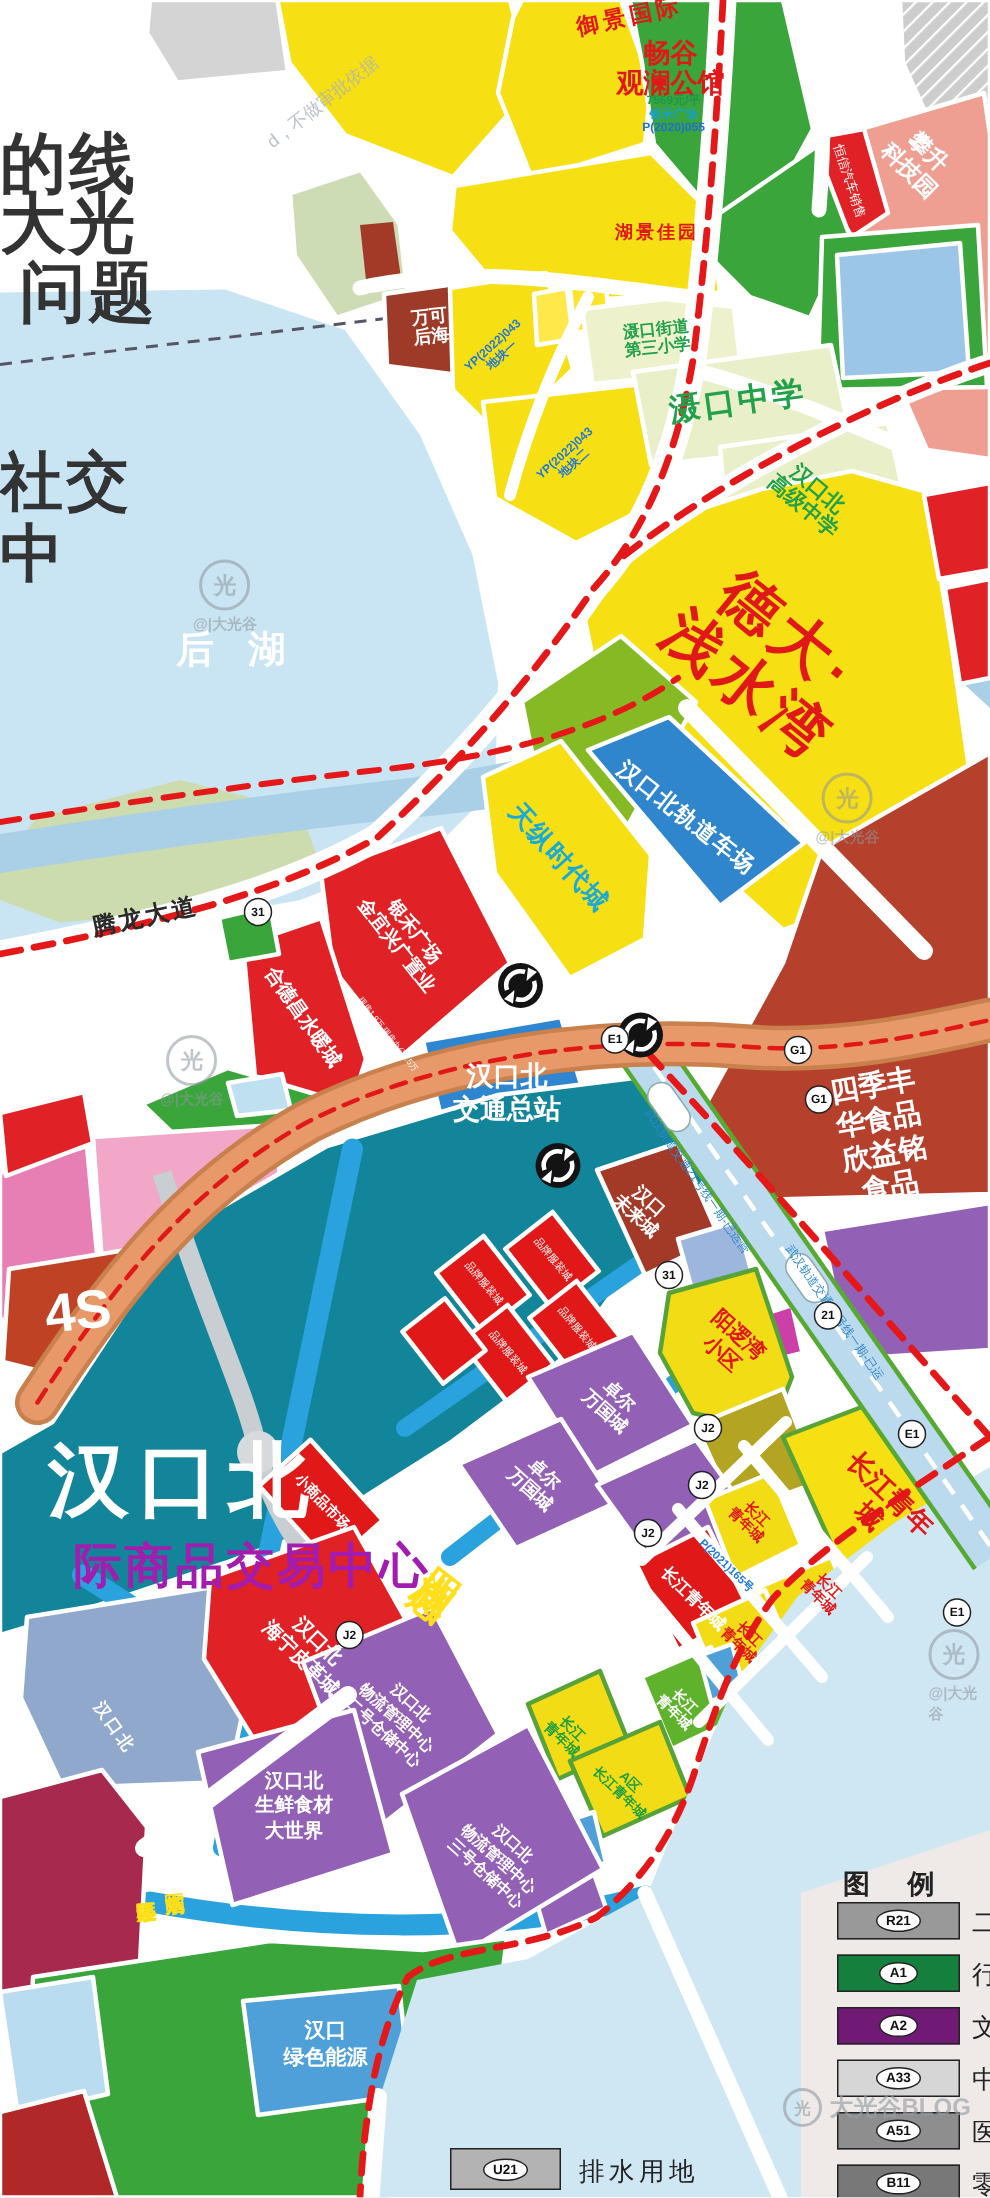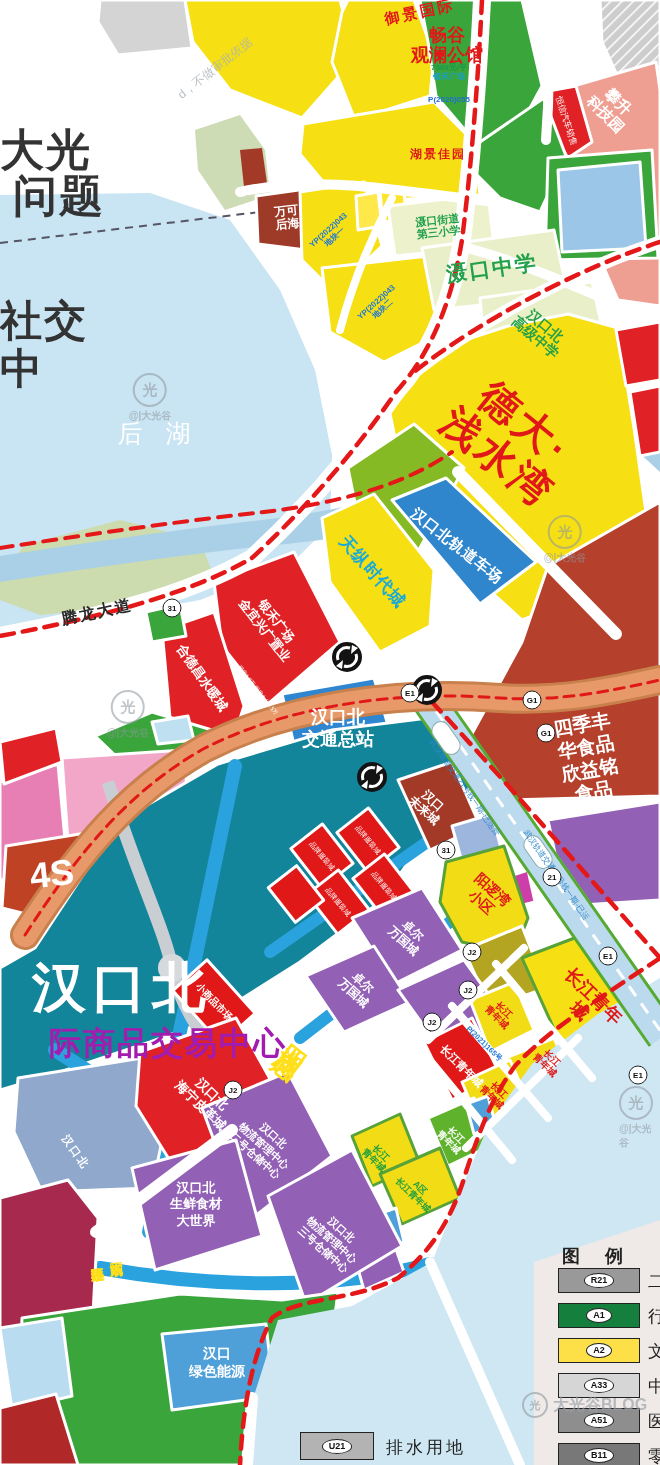--- a/index.html
+++ b/index.html
@@ -203,20 +203,21 @@
       <path d="M660,958 C600,998 548,1030 515,1066 C490,1100 478,1136 466,1172 C452,1220 430,1252 398,1278 C352,1302 300,1296 272,1318 C252,1356 243,1406 240,1465" stroke-width="4.5" stroke-dasharray="13 9"></path>
     </g>
 
     <g>
       <use href="#rb" transform="translate(347,657)"></use>
       <use href="#rb" transform="translate(427,690)"></use>
       <use href="#rb" transform="translate(372,777)"></use>
     </g>
   </svg>
 
+  <div class="otext" style="left:0;top:88px;font-size:44px;">的线</div>
   <div class="otext" style="left:0;top:128px;font-size:44px;">大光</div>
   <div class="otext" style="left:13px;top:174px;font-size:44px;">问题</div>
   <div class="otext" style="left:0;top:300px;font-size:42px;">社交</div>
   <div class="otext" style="left:0;top:348px;font-size:42px;">中</div>
   <div class="diagwm" style="left:170px;top:60px;">d，不做审批依据</div>
 
   <div class="wm" style="left:150px;top:398px;">
     <div class="c">光</div>
     <span>@|大光谷</span>
   </div>
@@ -232,40 +233,40 @@
     <div class="c">光</div>
     <span>@|大光谷</span>
   </div>
 
   <div id="map-labels">
       <div class="mlabel" style="left: 420px; top: 12px; font-size: 15px; color: rgb(224, 24, 24); font-weight: 900; letter-spacing: 3px; transform: translate(-50%, -50%) rotate(-12deg);">御景国际</div>
       <div class="mlabel" style="left: 447px; top: 46px; font-size: 18px; color: rgb(224, 24, 24); font-weight: 900; transform: translate(-50%, -50%) rotate(0deg);">畅谷
 观澜公馆</div>
       <div class="mlabel" style="left: 449px; top: 68px; font-size: 8px; color: rgb(26, 152, 80); font-weight: 700; transform: translate(-50%, -50%) rotate(0deg);">7569元/平</div>
       <div class="mlabel" style="left: 449px; top: 77px; font-size: 8px; color: rgb(24, 160, 200); font-weight: 700; transform: translate(-50%, -50%) rotate(0deg);">银禾广场</div>
-      <div class="mlabel" style="left: 449px; top: 100px; font-size: 8px; color: rgb(31, 111, 208); font-weight: 700; transform: translate(-50%, -50%) rotate(0deg);">P(2020)055</div>
+      <div class="mlabel" style="left: 449px; top: 86px; font-size: 8px; color: rgb(31, 111, 208); font-weight: 700; transform: translate(-50%, -50%) rotate(0deg);">P(2020)055</div>
       <div class="mlabel" style="left: 438px; top: 155px; font-size: 12px; color: rgb(224, 24, 24); font-weight: 900; letter-spacing: 2px; transform: translate(-50%, -50%) rotate(0deg);">湖景佳园</div>
       <div class="mlabel" style="left: 612px; top: 108px; font-size: 15px; color: rgb(255, 255, 255); font-weight: 700; line-height: 1.2; transform: translate(-50%, -50%) rotate(45deg);">攀升
 科技园</div>
       <div class="mlabel" style="left: 566px; top: 121px; font-size: 8.5px; color: rgb(255, 255, 255); font-weight: 400; transform: translate(-50%, -50%) rotate(72deg);">恒信汽车销售</div>
       <div class="mlabel" style="left: 287px; top: 218px; font-size: 12px; color: rgb(255, 255, 255); font-weight: 700; transform: translate(-50%, -50%) rotate(-6deg);">万可
 后海</div>
       <div class="mlabel" style="left: 332px; top: 234px; font-size: 8px; color: rgb(31, 120, 216); font-weight: 700; transform: translate(-50%, -50%) rotate(-42deg);">YP(2022)043
 地块一</div>
       <div class="mlabel" style="left: 380px; top: 306px; font-size: 8px; color: rgb(31, 120, 216); font-weight: 700; transform: translate(-50%, -50%) rotate(-42deg);">YP(2022)043
 地块二</div>
       <div class="mlabel" style="left: 438px; top: 226px; font-size: 11px; color: rgb(34, 160, 74); font-weight: 900; transform: translate(-50%, -50%) rotate(-6deg);">滠口街道
 第三小学</div>
       <div class="mlabel" style="left: 492px; top: 268px; font-size: 21px; color: rgb(34, 160, 74); font-weight: 900; letter-spacing: 2px; transform: translate(-50%, -50%) rotate(-8deg);">滠口中学</div>
       <div class="mlabel" style="left: 540px; top: 332px; font-size: 14px; color: rgb(34, 160, 74); font-weight: 900; transform: translate(-50%, -50%) rotate(40deg);">汉口北
 高级中学</div>
       <div class="mlabel" style="left: 512px; top: 440px; font-size: 40px; color: rgb(224, 24, 24); font-weight: 900; letter-spacing: 4px; transform: translate(-50%, -50%) rotate(39deg);">德大·浅水湾</div>
       <div class="mlabel" style="left: 457px; top: 546px; font-size: 15px; color: rgb(255, 255, 255); font-weight: 700; letter-spacing: 1px; transform: translate(-50%, -50%) rotate(38deg);">汉口北轨道车场</div>
       <div class="mlabel" style="left: 372px; top: 572px; font-size: 17px; color: rgb(24, 170, 216); font-weight: 900; letter-spacing: 1px; transform: translate(-50%, -50%) rotate(48deg);">天纵时代城</div>
-      <div class="mlabel" style="left: 158px; top: 434px; font-size: 25px; color: rgb(255, 255, 255); font-weight: 400; letter-spacing: 8px; transform: translate(-50%, -50%) rotate(0deg);">后 湖</div>
+      <div class="mlabel" style="left: 158px; top: 434px; font-size: 25px; color: rgb(255, 255, 255); font-weight: 700; letter-spacing: 8px; transform: translate(-50%, -50%) rotate(0deg);">后 湖</div>
       <div class="mlabel" style="left: 97px; top: 612px; font-size: 16px; color: rgb(42, 42, 42); font-weight: 700; letter-spacing: 2px; transform: translate(-50%, -50%) rotate(-12deg);">腾龙大道</div>
       <div class="mlabel" style="left: 270px; top: 626px; font-size: 12.5px; color: rgb(255, 255, 255); font-weight: 700; line-height: 1.2; transform: translate(-50%, -50%) rotate(52deg);">银禾广场
 金宜兴广置业</div>
       <div class="mlabel" style="left: 258px; top: 690px; font-size: 5.5px; color: rgb(255, 255, 255); font-weight: 400; transform: translate(-50%, -50%) rotate(52deg);">现房1.9万 现房办公1.5万</div>
       <div class="mlabel" style="left: 202px; top: 678px; font-size: 13px; color: rgb(255, 255, 255); font-weight: 700; transform: translate(-50%, -50%) rotate(55deg);">合德昌水暖城</div>
       <div class="mlabel" style="left: 338px; top: 729px; font-size: 18px; color: rgb(255, 255, 255); font-weight: 900; line-height: 1.2; transform: translate(-50%, -50%) rotate(0deg);">汉口北
 交通总站</div>
       <div class="mlabel" style="left: 588px; top: 759px; font-size: 19px; color: rgb(255, 255, 255); font-weight: 900; line-height: 1.2; transform: translate(-50%, -50%) rotate(-10deg);">四季丰华食品
 欣益铭食品</div>
       <div class="mlabel" style="left: 428px; top: 806px; font-size: 12px; color: rgb(255, 255, 255); font-weight: 700; transform: translate(-50%, -50%) rotate(42deg);">汉口
@@ -338,21 +339,21 @@
     <div style="position:absolute;left:562px;top:1244px;font-size:18px;font-weight:700;color:#222;letter-spacing:10px;">图 例</div>
     <div id="legend-items">
         <div class="lg-row" style="top: 1268px; background: rgb(153, 153, 153);">
           <span class="lg-oval">R21</span>
         </div>
         <div class="lg-lab" style="top: 1270px;">二</div>
         <div class="lg-row" style="top: 1303px; background: #15803d;">
           <span class="lg-oval">A1</span>
         </div>
         <div class="lg-lab" style="top: 1305px;">行</div>
-        <div class="lg-row" style="top: 1338px; background: #fde047;">
+        <div class="lg-row" style="top: 1338px; background: #701a75;">
           <span class="lg-oval">A2</span>
         </div>
         <div class="lg-lab" style="top: 1340px;">文</div>
         <div class="lg-row" style="top: 1373px; background: rgb(214, 214, 214);">
           <span class="lg-oval">A33</span>
         </div>
         <div class="lg-lab" style="top: 1375px;">中</div>
         <div class="lg-row" style="top: 1408px; background: rgb(142, 142, 142);">
           <span class="lg-oval">A51</span>
         </div>

